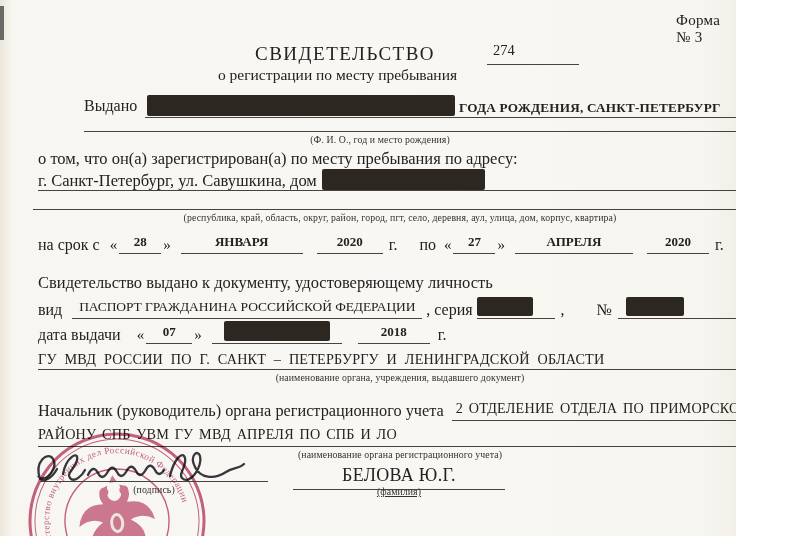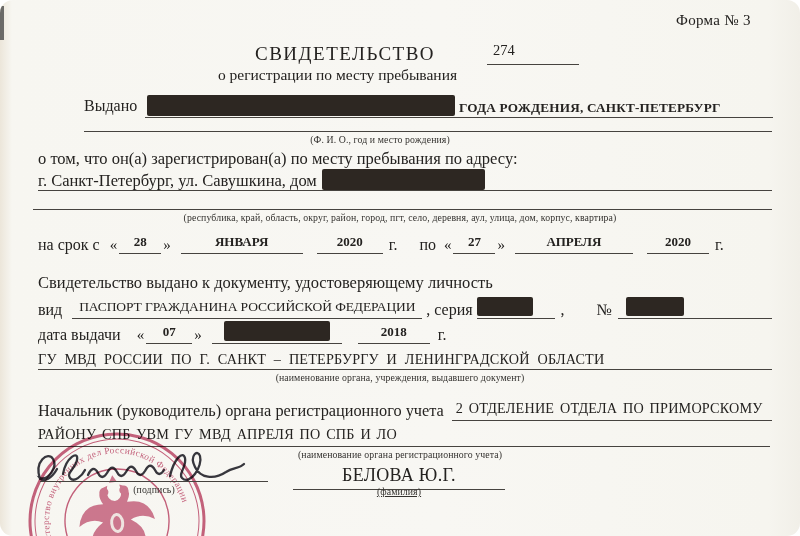--- a/index.html
+++ b/index.html
@@ -1,18 +1,18 @@
 <!DOCTYPE html>
 <html><head>
 <meta charset="utf-8">
 <style>
   html,body{margin:0;padding:0;}
   body{width:800px;height:536px;font-family:"Liberation Serif","DejaVu Serif",serif;color:#242220;}
-  .page{position:relative;width:800px;height:536px;overflow:hidden;
-        background:linear-gradient(90deg,#ece6da 0px,#f7f6f1 12px,#f8f7f3 55%,#f6f5ef 96%,#f1efe8 100%);border-radius:13px;}
+  .page{position:relative;width:736px;height:536px;overflow:hidden;
+        background:linear-gradient(90deg,#ece6da 0px,#f7f6f1 12px,#f8f7f3 55%,#f6f5ef 96%,#f1efe8 100%);}
   .abs{position:absolute;}
   .edge-mark{left:0;top:6px;width:4px;height:34px;background:#4a4a4a;opacity:.8;}
   .form-no{top:12px;left:676px;font-size:15px;letter-spacing:.3px;}
   .title{top:43px;left:255px;font-size:19px;letter-spacing:1.5px;}
   .title-number{top:42px;left:487px;width:92px;height:23px;border-bottom:1.6px solid #46433f;
                 font-size:14.5px;text-align:left;padding-left:6px;box-sizing:border-box;}
   .subtitle{top:66px;left:150px;width:375px;text-align:center;font-size:15.5px;}
   .rule{height:0;border-top:1.6px solid #46433f;}
   .caption{font-size:9.8px;color:#33312e;text-align:center;letter-spacing:.1px;}
   .body-text{font-size:16.5px;}

